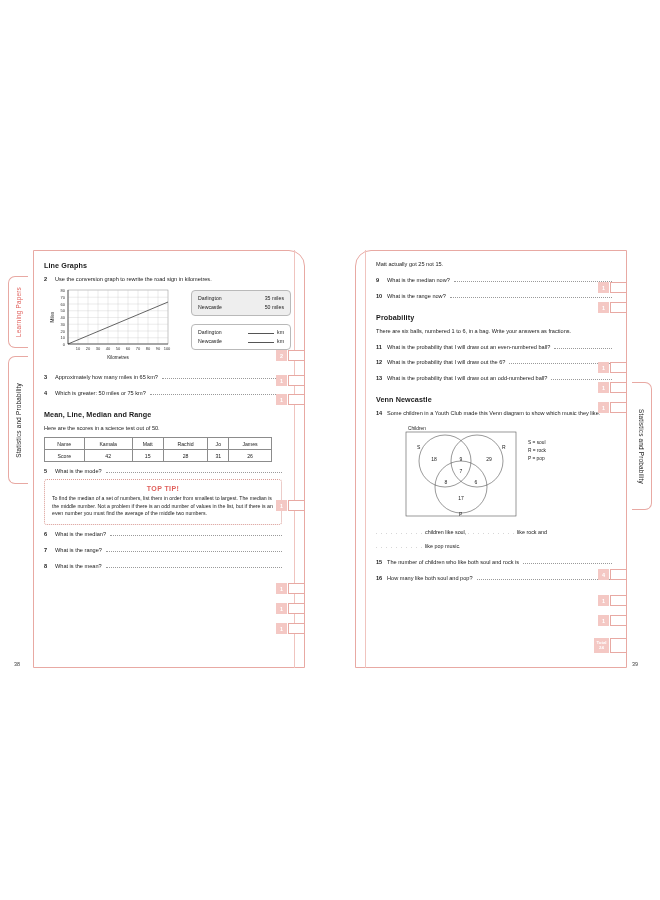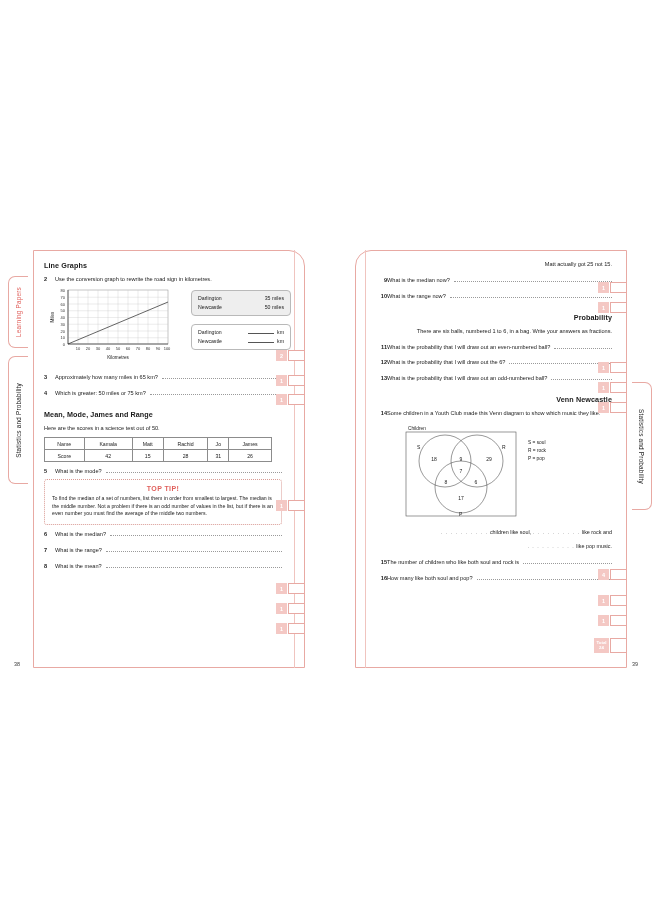--- a/index.html
+++ b/index.html
@@ -20,21 +20,21 @@
   
   .page {
     position: absolute;
     top: 250px;
     width: 272px;
     height: 418px;
     background: #ffffff;
     border: 1px solid #e8a9a3;
   }
   .page.left  { left: 33px;  border-top-right-radius: 16px; border-bottom-right-radius: 0; }
-  .page.right { left: 355px; border-top-left-radius: 16px; text-align: right; }
+  .page.right { left: 355px; border-top-left-radius: 16px; }
   .page .innerline {
     position: absolute;
     top: -1px; bottom: -1px;
     width: 1px;
     background: #f0c4bf;
   }
   .page.left .innerline  { right: 9px; }
   .page.right .innerline { left: 9px; }
 
   .content { position: absolute; left: 10px; top: 10px; right: 22px; }
@@ -321,21 +321,21 @@
       <div style="height:6px"></div>
 
       <div class="qrow">
         <div class="qnum">4</div>
         <div class="qtext">Which is greater: 50 miles or 75 km?</div>
         <div class="dots"></div>
       </div>
 
       <div style="height:10px"></div>
 
-      <h2 class="sec">Mean, Mode, James and Range</h2>
+      <h2 class="sec">Mean, Line, Median and Range</h2>
       <p class="plain">Here are the scores in a science test out of 50.</p>
 
       <table class="scores">
         <tbody>
             <tr>
           <td class="rowlab">Name</td>
           <td>Kamala</td>
           <td>Matt</td>
           <td>Rachid</td>
           <td>Jo</td>

